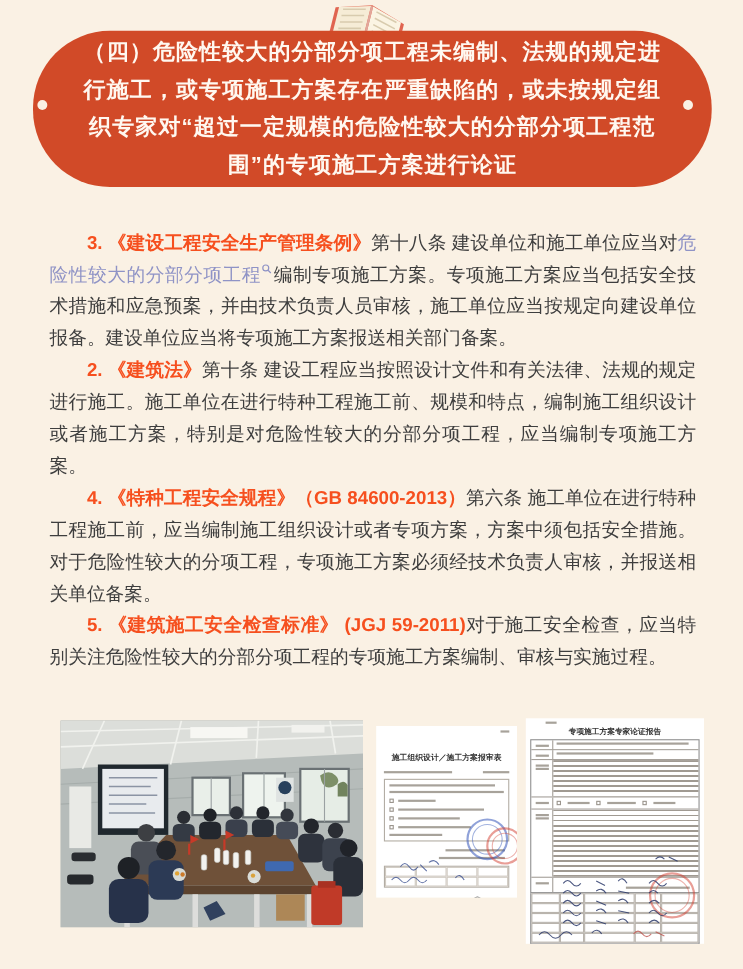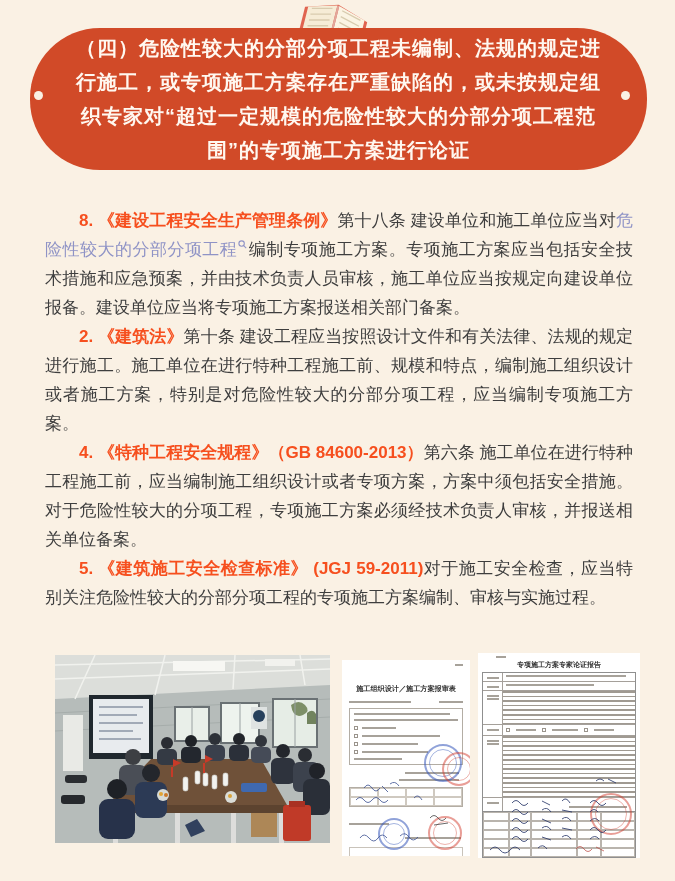--- a/index.html
+++ b/index.html
@@ -22,21 +22,21 @@
     font-size:17px; line-height:29px; color:#3e3e3e; text-align:justify; }
   .para { text-indent:2em; }
   .law { color:#f64f1e; font-weight:bold; }
   .kw-link { color:#8f93c6; }
   .mag { display:inline-block; vertical-align:6px; margin:0 1px; }
 
   
   .figures { position:absolute; left:55px; top:653px; width:585px; height:208px; }
   .photo { position:absolute; left:0; top:2px; width:275px; height:188px; overflow:hidden; background:#b8bdbb; }
   .doc { position:absolute; background:#fff; overflow:hidden; }
-  .doc1 { left:287px; top:7px; width:128px; height:196px; padding:4px 7px; }
+  .doc1 { left:287px; top:7px; width:128px; height:156px; padding:4px 7px; }
   .doc2 { left:423px; top:0px; width:162px; height:205px; padding:3px 4px; }
   .doc-title { font-weight:bold; color:#333; text-align:center; white-space:nowrap; }
   .doc1 .doc-title { font-size:7.5px; margin-top:18px; transform:scale(.95); }
   .doc2 .doc-title { font-size:7px; margin-top:2px; }
   .tl-dense { background-image:repeating-linear-gradient(to bottom,#a09a92 0 1.6px,transparent 1.6px 4.6px); }
   .bar { height:2px; background:#a7a29a; }
 
   
   .stamp { position:absolute; border-radius:50%; }
   .stamp.blue { border:2px solid rgba(52,86,185,.55); }
@@ -88,21 +88,21 @@
     </g>
   </svg>
 
   <div class="banner">
     <div class="banner-title">（四）危险性较大的分部分项工程未编制、法规的规定进行施工，或专项施工方案存在严重缺陷的，或未按规定组织专家对“超过一定规模的危险性较大的分部分项工程范围”的专项施工方案进行论证</div>
   </div>
   <div class="dot dot-l"></div>
   <div class="dot dot-r"></div>
 
   <div class="article">
-    <p class="para"><span class="law">8. 《建设工程安全生产管理条例》</span><span>第十八条 建设单位和施工单位应当对</span><span class="kw-link">危险性较大的分部分项工程</span><svg class="mag" width="9" height="9" viewBox="0 0 9 9">
+    <p class="para"><span class="law">3. 《建设工程安全生产管理条例》</span><span>第十八条 建设单位和施工单位应当对</span><span class="kw-link">危险性较大的分部分项工程</span><svg class="mag" width="9" height="9" viewBox="0 0 9 9">
           <circle cx="3.6" cy="3.6" r="2.7" fill="none" stroke="#8f93c6" stroke-width="1.1"></circle>
           <line x1="5.7" y1="5.7" x2="8.2" y2="8.2" stroke="#8f93c6" stroke-width="1.1"></line>
         </svg><span>编制专项施工方案。专项施工方案应当包括安全技术措施和应急预案，并由技术负责人员审核，施工单位应当按规定向建设单位报备。建设单位应当将专项施工方案报送相关部门备案。</span></p>
     <p class="para"><span class="law">2. 《建筑法》</span><span>第十条 建设工程应当按照设计文件和有关法律、法规的规定进行施工。施工单位在进行特种工程施工前、规模和特点，编制施工组织设计或者施工方案，特别是对危险性较大的分部分项工程，应当编制专项施工方案。</span></p>
     <p class="para"><span class="law">4. 《特种工程安全规程》（GB 84600-2013）</span><span>第六条 施工单位在进行特种工程施工前，应当编制施工组织设计或者专项方案，方案中须包括安全措施。对于危险性较大的分项工程，专项施工方案必须经技术负责人审核，并报送相关单位备案。</span></p>
     <p class="para"><span class="law">5. 《建筑施工安全检查标准》 (JGJ 59-2011)</span><span>对于施工安全检查，应当特别关注危险性较大的分部分项工程的专项施工方案编制、审核与实施过程。</span></p>
   </div>
 
   <div class="figures">
 

